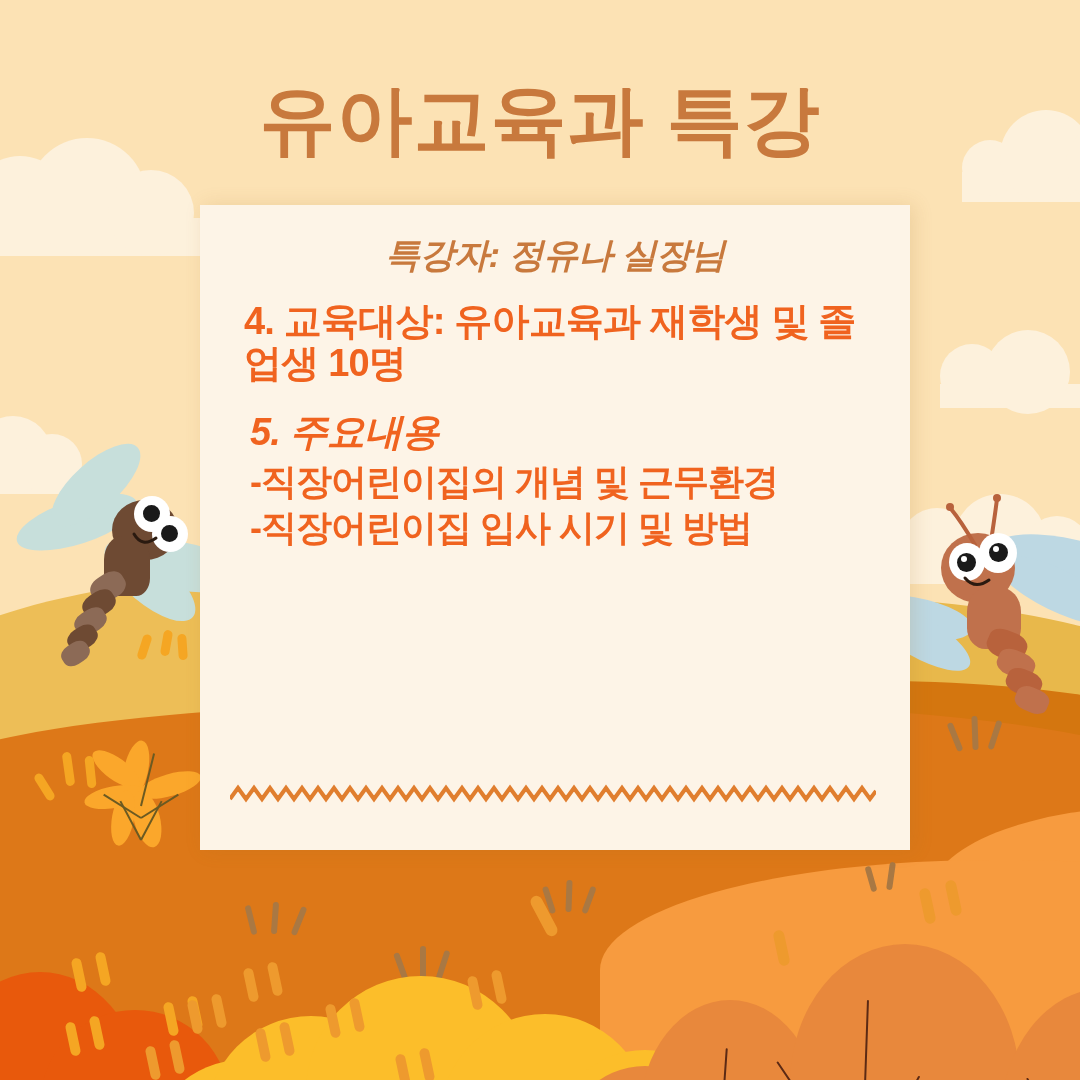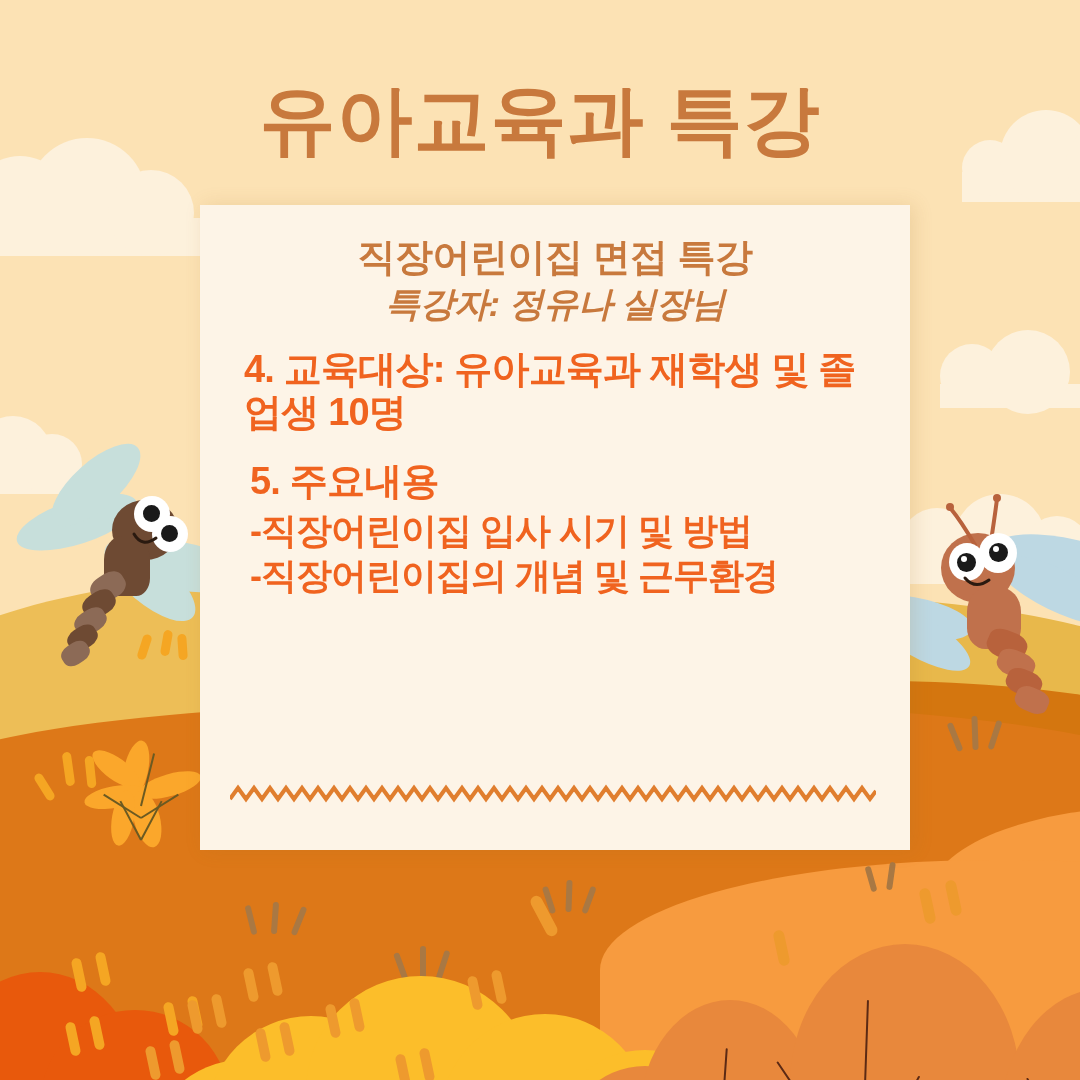--- a/index.html
+++ b/index.html
@@ -273,21 +273,21 @@
     list-style: none;
   }
   .item {
     color: #F0631F;
     font-weight: 900;
     font-size: 38px;
     line-height: 1.12;
     margin-bottom: 26px;
     letter-spacing: -0.8px;
   }
-  .item-5 { margin-bottom: 6px; padding-left: 6px; }
+  .item-5 { margin-bottom: 6px; padding-left: 6px; font-style: italic; }
 
   .sublist {
     margin: 0;
     padding: 0 0 0 50px;
     list-style: none;
   }
   .subitem {
     color: #F0631F;
     font-weight: 900;
     font-size: 36px;
@@ -509,32 +509,31 @@
       <path d="M4 5 Q14 17 28 7" stroke="#2A1A10" stroke-width="3" fill="none" stroke-linecap="round"></path>
     </svg>
   </div>
 
   <div class="poster-title">유아교육과 특강</div>
 
   <div class="card">
     <div class="card-inner">
 
       <div class="subhead">
-        <div class="line1">직장어린이집 면접 특강</div>
         <div class="line2">특강자: 정유나 실장님</div>
       </div>
 
       <ul class="items">
         <li class="item">4. 교육대상: 유아교육과 재학생 및 졸업생 10명</li>
         <li class="item item-5">5. 주요내용</li>
       </ul>
 
       <ul class="sublist">
+        <li class="subitem">-직장어린이집의 개념 및 근무환경</li>
         <li class="subitem">-직장어린이집 입사 시기 및 방법</li>
-        <li class="subitem">-직장어린이집의 개념 및 근무환경</li>
       </ul>
 
       <svg class="zigzag" viewBox="0 0 646 22" preserveAspectRatio="none">
         <path d="M0 16 L8 5 L16 16 L24 5 L32 16 L40 5 L48 16 L56 5 L64 16 L72 5 L80 16 L88 5
                  L96 16 L104 5 L112 16 L120 5 L128 16 L136 5 L144 16 L152 5 L160 16 L168 5
                  L176 16 L184 5 L192 16 L200 5 L208 16 L216 5 L224 16 L232 5 L240 16 L248 5
                  L256 16 L264 5 L272 16 L280 5 L288 16 L296 5 L304 16 L312 5 L320 16 L328 5
                  L336 16 L344 5 L352 16 L360 5 L368 16 L376 5 L384 16 L392 5 L400 16 L408 5
                  L416 16 L424 5 L432 16 L440 5 L448 16 L456 5 L464 16 L472 5 L480 16 L488 5
                  L496 16 L504 5 L512 16 L520 5 L528 16 L536 5 L544 16 L552 5 L560 16 L568 5

